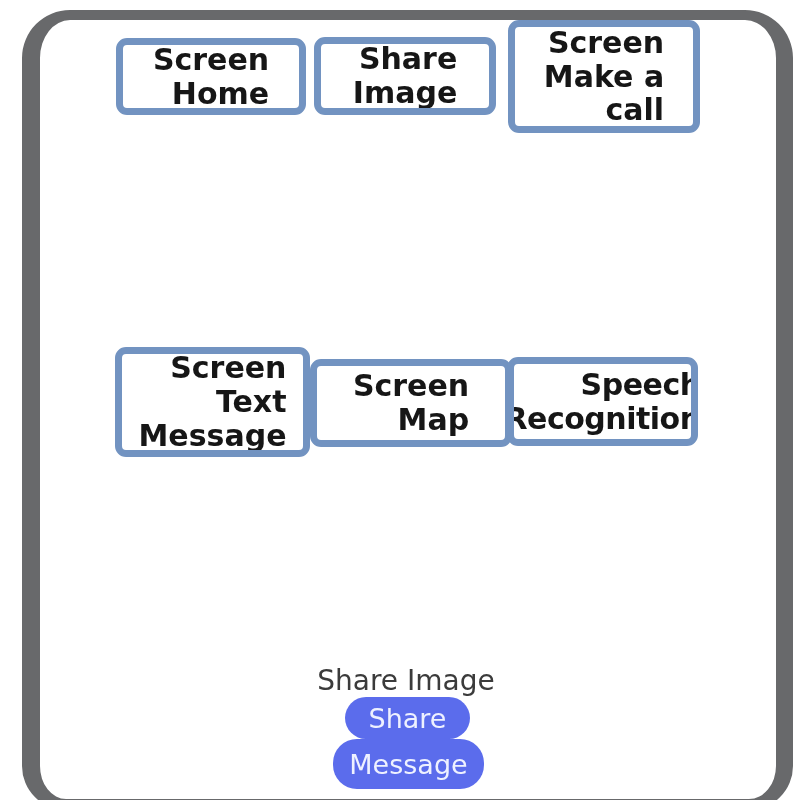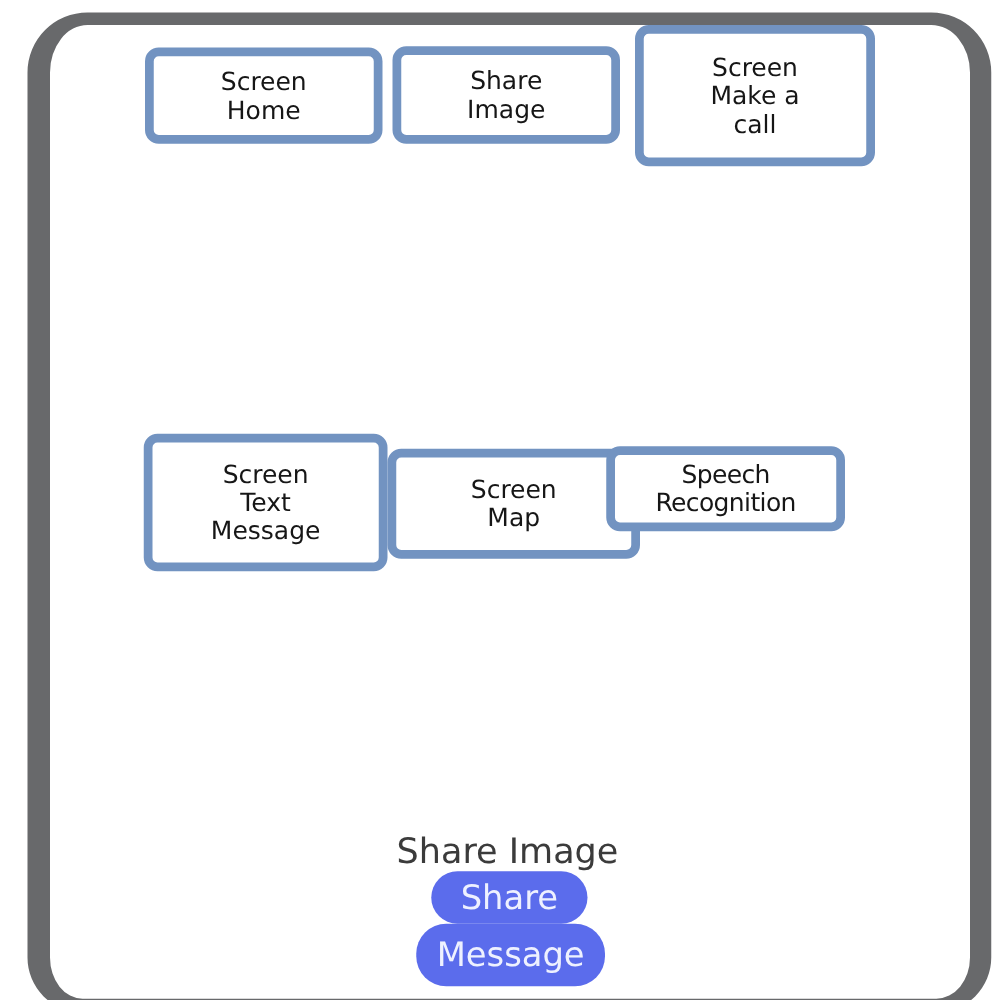--- a/index.html
+++ b/index.html
@@ -38,25 +38,25 @@
     border-radius: 11px;
     display: flex;
     align-items: center;
     justify-content: center;
     overflow: hidden;
     z-index: 2;
     cursor: pointer;
   }
   .box-label {
     font-family: "DejaVu Sans", sans-serif;
-    font-weight: normal;
-    font-size: 20px;
+    font-weight: bold;
+    font-size: 30px;
     line-height: 1.13;
     color: #161616;
-    text-align: center;
+    text-align: right;
     white-space: pre-line;
   }
 
   
   .footer-caption {
     position: absolute;
     left: 406px;
     top: 664px;
     transform: translateX(-50%);
     font-family: "DejaVu Sans", sans-serif;
@@ -119,21 +119,21 @@
     <span class="box-label">Screen
 Text
 Message</span>
   </div>
 
   <div class="screen-box" style="left:310px; top:359px; width:202px; height:88px;">
     <span class="box-label">Screen
 Map</span>
   </div>
 
-  <div class="screen-box" style="left:485px; top:357px; width:191px; height:68px;">
+  <div class="screen-box" style="left:507px; top:357px; width:191px; height:89px;">
     <span class="box-label" style="white-space:pre; letter-spacing:-0.5px;">Speech
 Recognition</span>
   </div>
 
   <div class="footer-caption">Share Image</div>
 
   <button class="pill-button pill-share">Share</button>
 
   <button class="pill-button pill-camera">Message</button>
 

